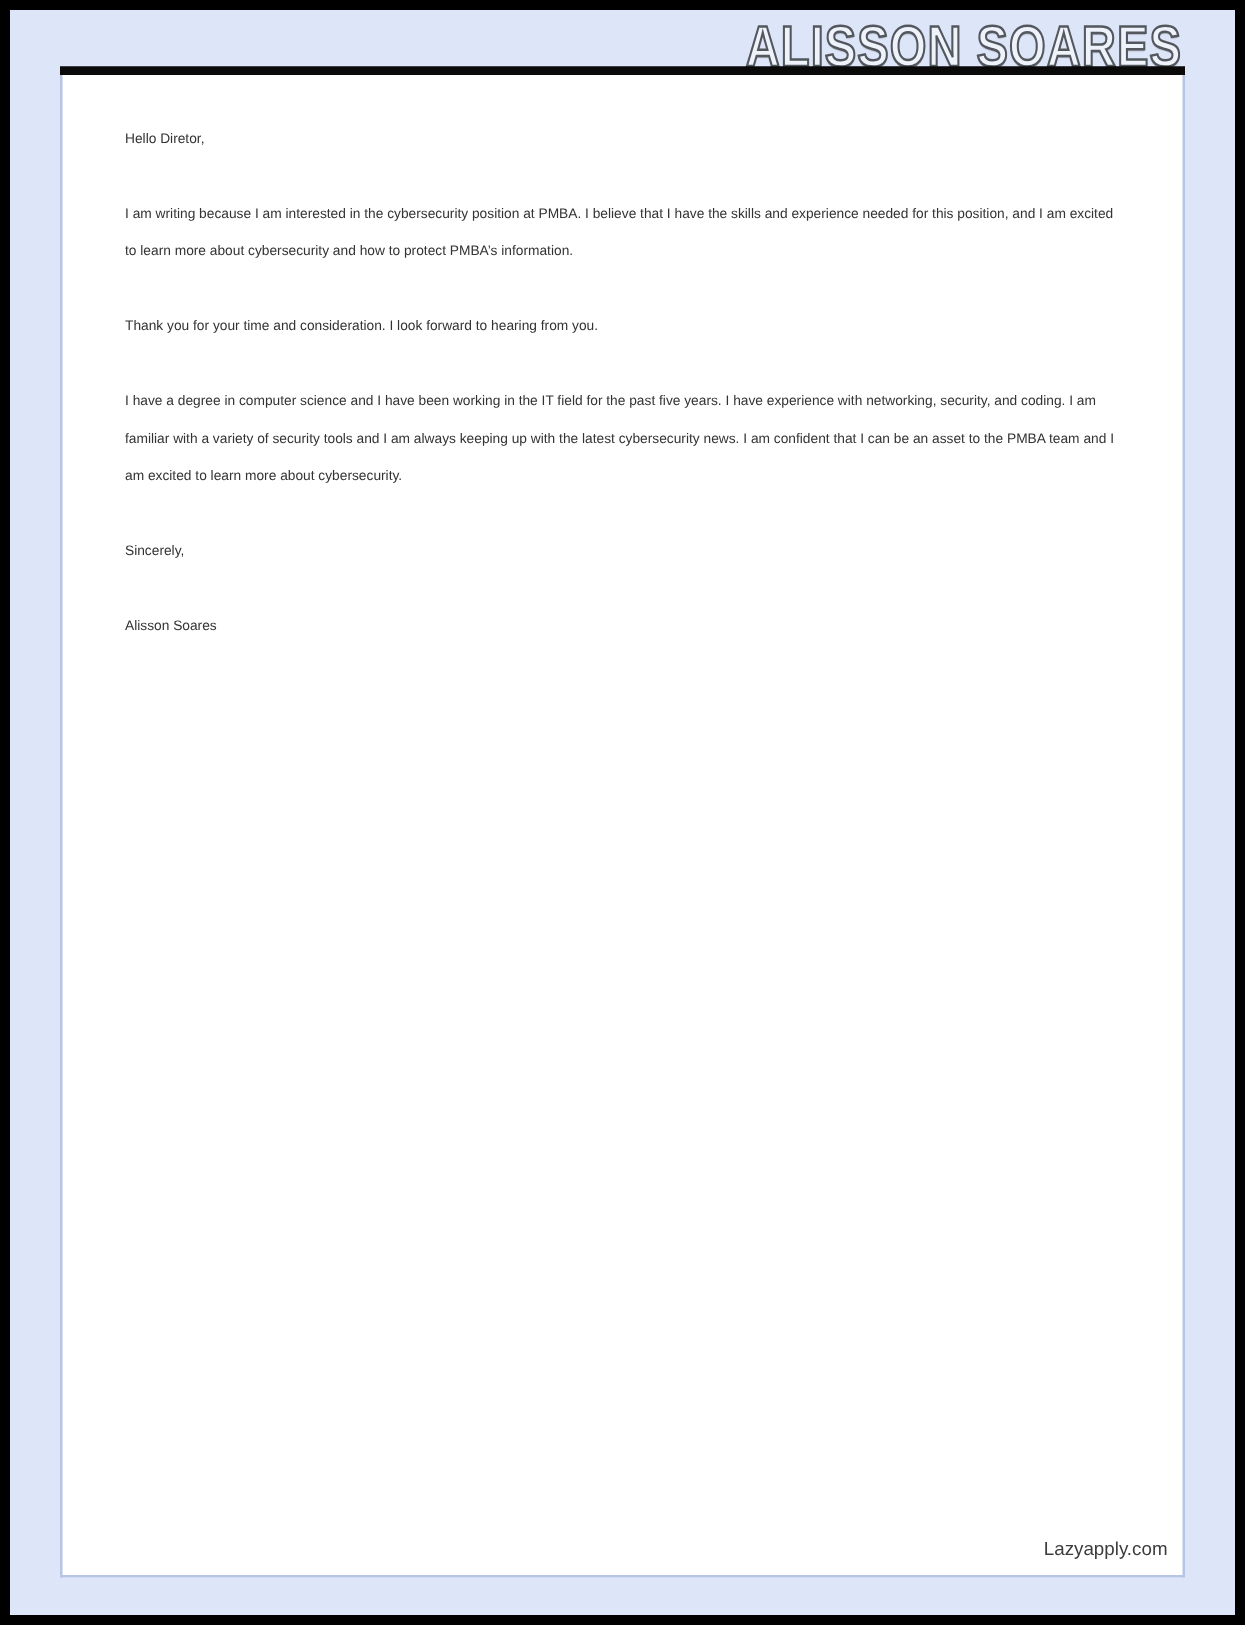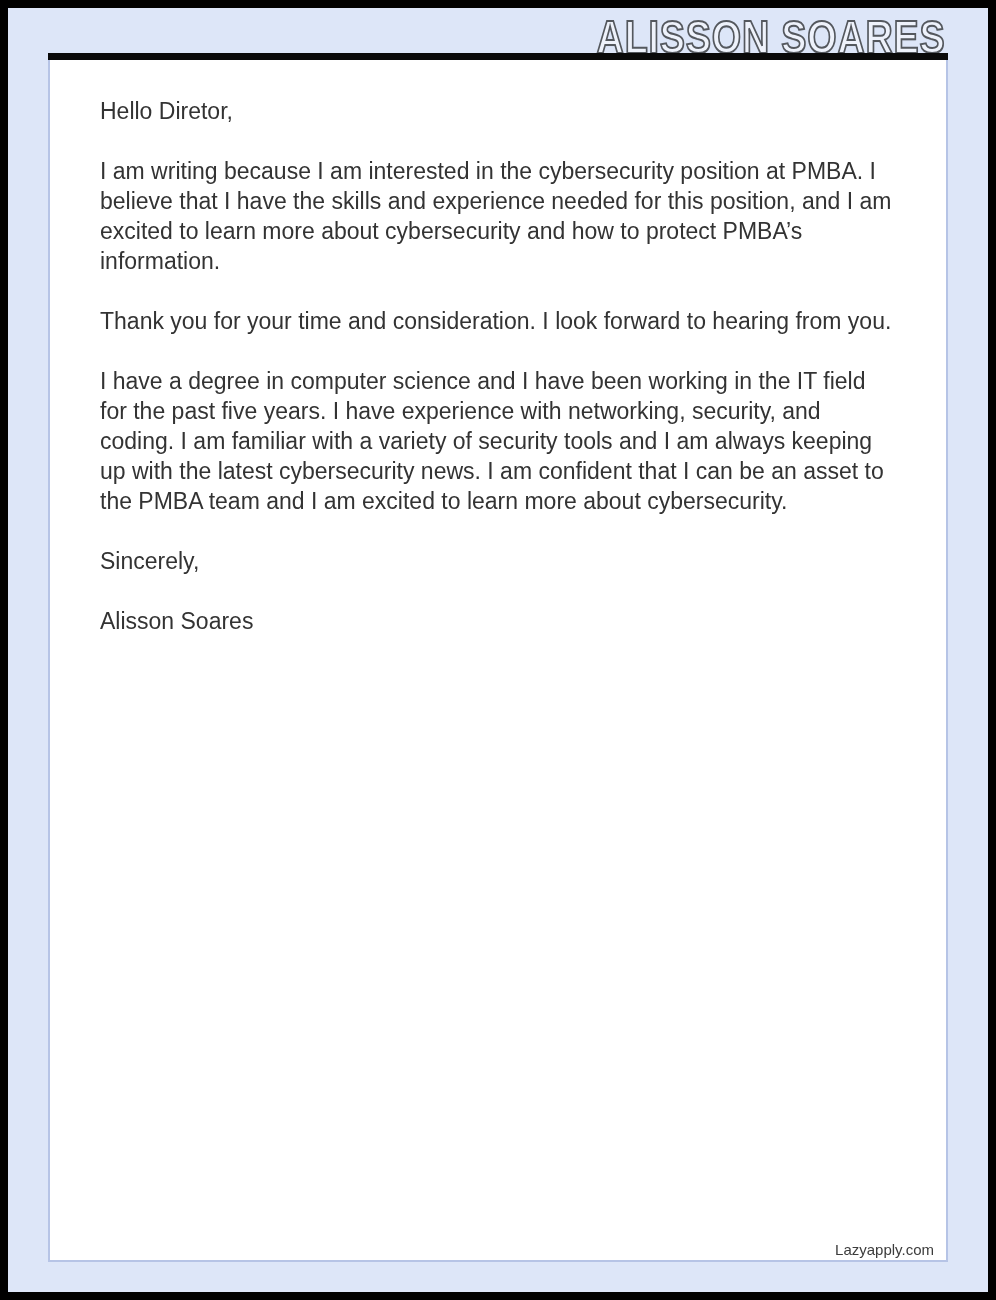--- a/index.html
+++ b/index.html
@@ -46,38 +46,38 @@
     width: 900px;
     height: 1202px;
     box-sizing: border-box;
     background: #ffffff;
     border: 2px solid #b6c4e6;
     border-top: none;
   }
   .letter-content {
     padding: 36px 54px 0 50px;
     color: #333333;
-    font-size: 23px;
+    font-size: 11px;
     line-height: 30px;
   }
   .letter-content p {
     margin: 30px 0 0 0;
   }
   .letter-content p.greeting {
     margin-top: 0;
   }
   .date-link {
     margin-top: 10px !important;
     color: #1e88f7;
     cursor: pointer;
   }
   .page-footer {
     position: absolute;
     right: 12px;
-    bottom: 2px;
+    bottom: 12px;
     font-size: 15px;
     color: #3c3c3c;
   }
 </style>
 </head>
 <body>
 
 <div class="letterhead-name">ALISSON SOARES</div>
 
 <div class="header-rule"></div>

